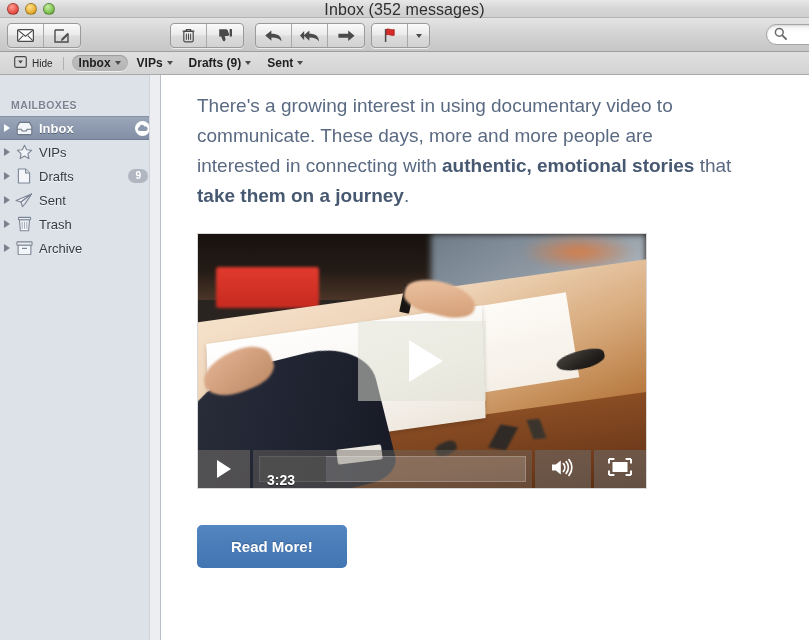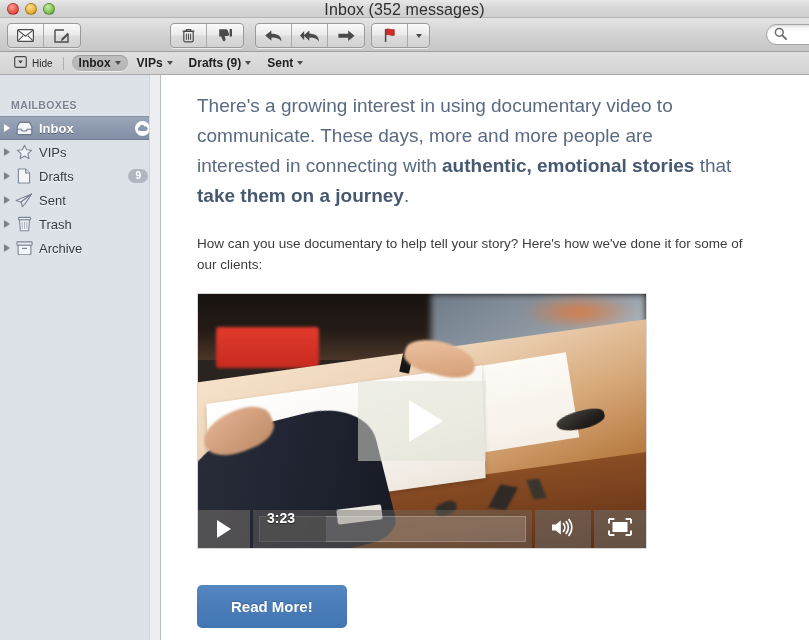--- a/index.html
+++ b/index.html
@@ -420,21 +420,21 @@
     display: flex;
     align-items: center;
     justify-content: center;
     cursor: default;
   }
   .vc-play { width: 52px; }
   .vc-scrub {
     flex: 1 1 auto;
     position: relative;
     display: flex;
-    align-items: flex-start;
+    align-items: flex-end;
     padding: 0 10px;
     background: rgba(108,104,98,0.45);
   }
   .vc-scrub-inner {
     position: absolute;
     left: 6px; right: 6px; top: 6px; bottom: 6px;
     background: rgba(255,255,255,0.16);
     border: 1px solid rgba(255,255,255,0.22);
     box-sizing: border-box;
   }
@@ -695,21 +695,20 @@
         <span class="mb-label">Archive</span>
       </div>
 
       <div class="sb-scroll"></div>
     </div>
 
     <div class="message">
 
       <p class="lede"><span>There's a growing interest in using documentary video to communicate. These days, more and more people are interested in connecting with </span><b>authentic, emotional stories</b><span> that </span><b>take them on a journey</b><span>.</span></p>
 
-      <p class="sub">How can you use documentary to help tell your story? Here's how we've done it for some of our clients:</p>
 
       <div class="video">
         <div class="vid-photo">
           <div class="ph-bg-dark"></div>
           <div class="ph-bg-blur-right"></div>
           <div class="ph-warm-glow"></div>
           <div class="ph-red-box"></div>
           <div class="ph-desk"></div>
           <div class="ph-desk-front"></div>
           <div class="ph-paper2"></div>

